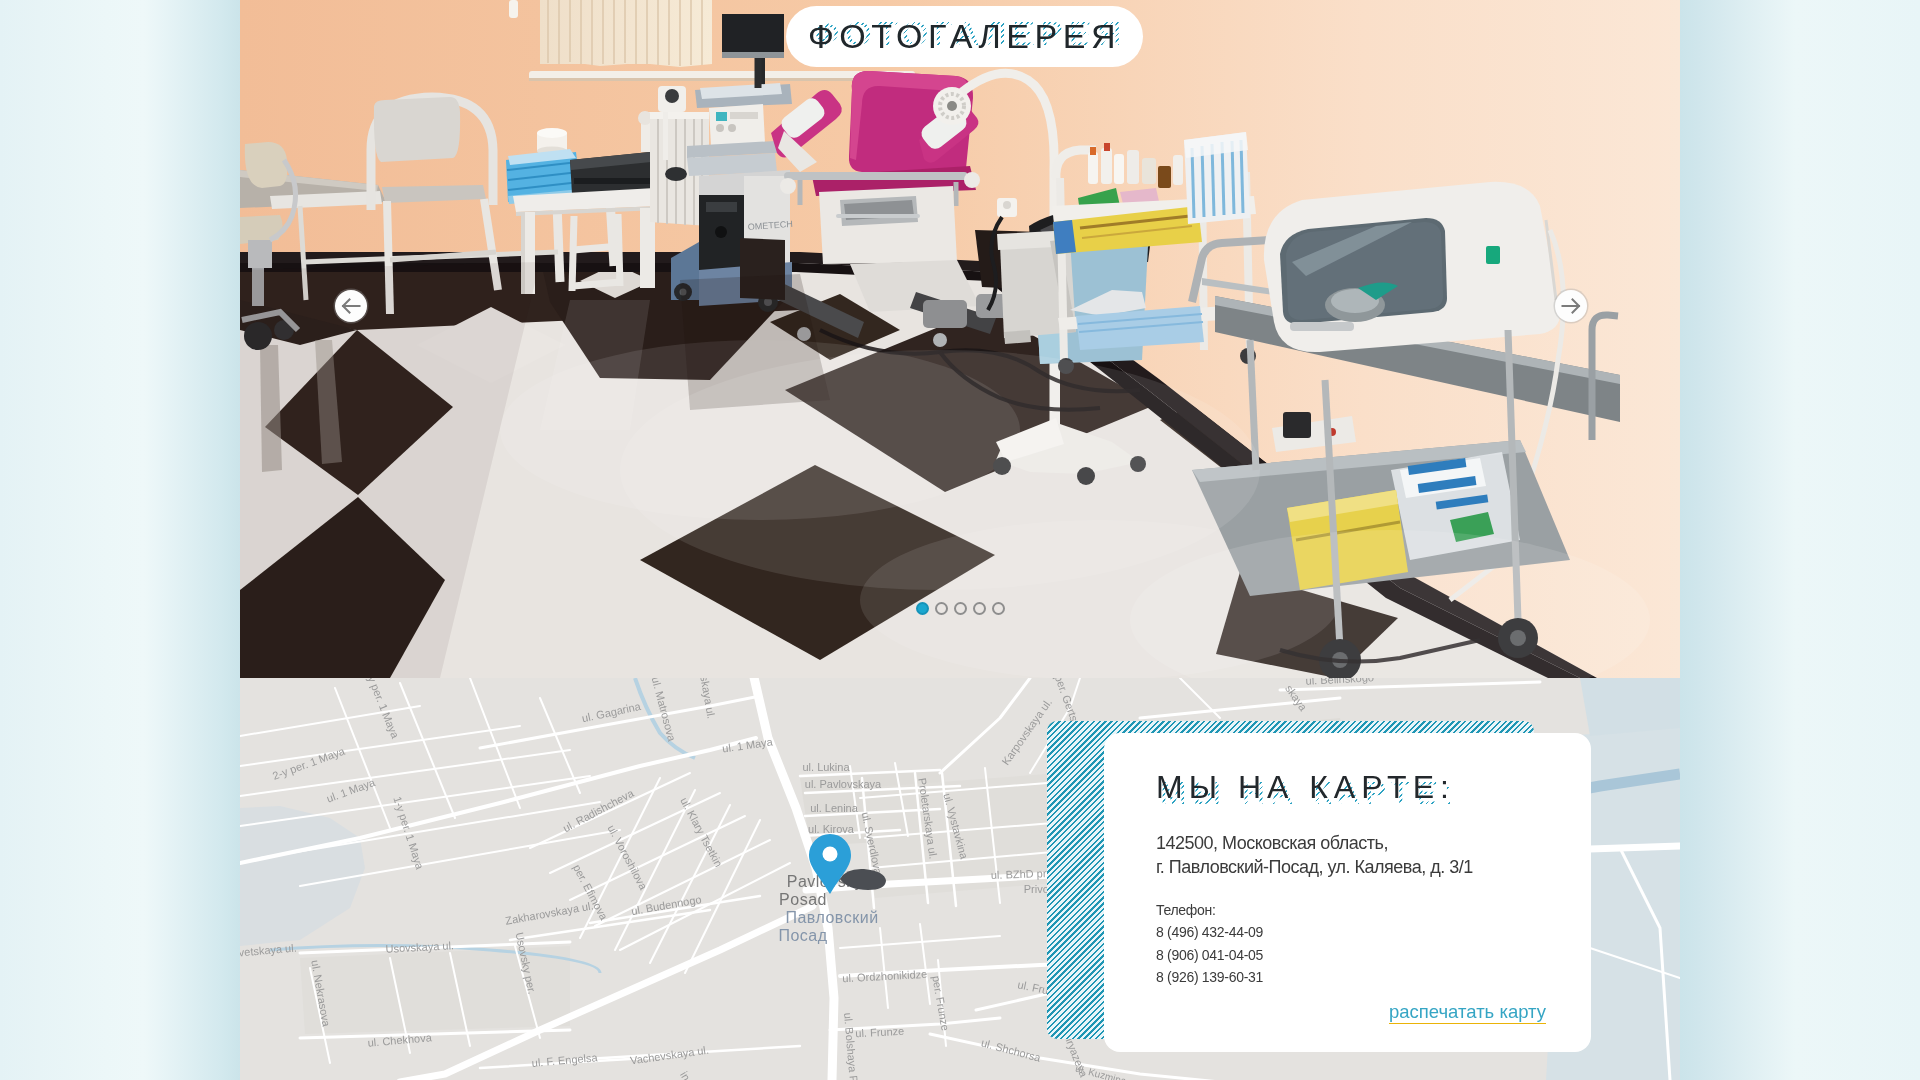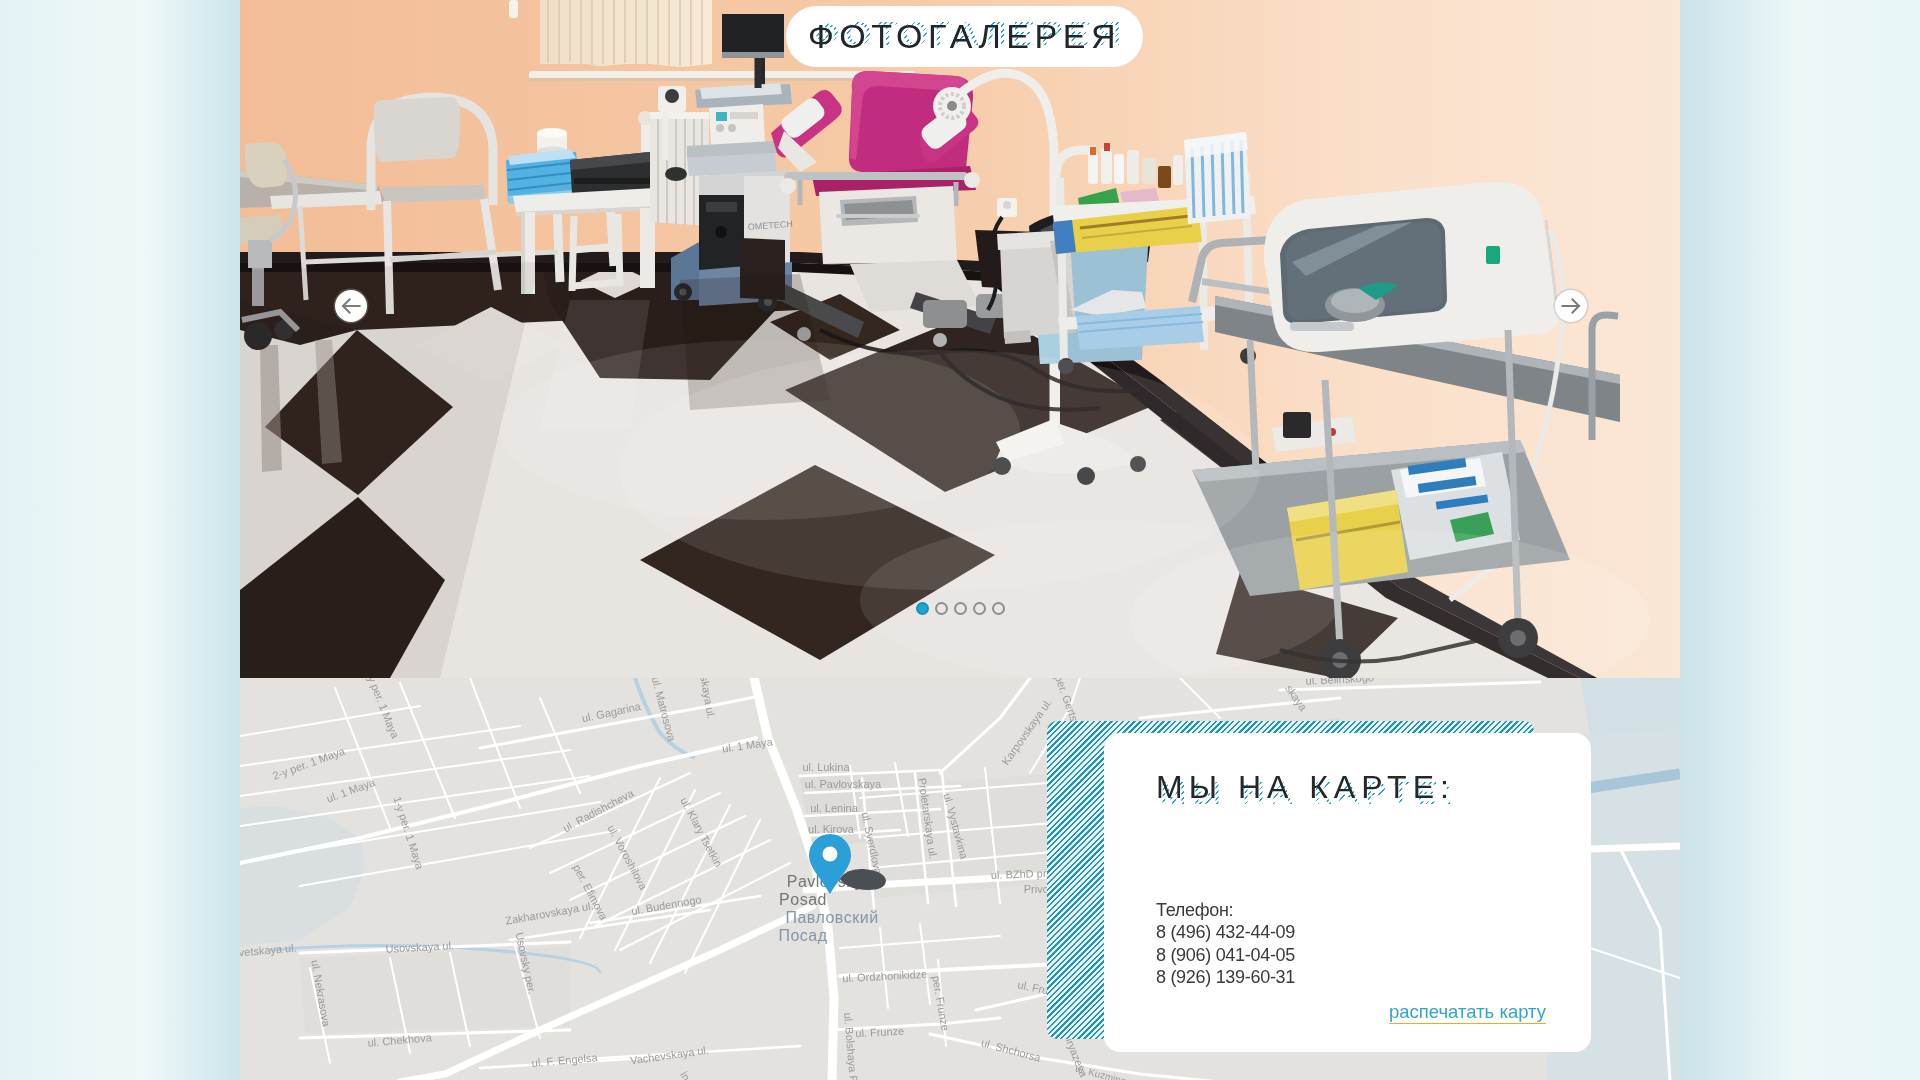--- a/index.html
+++ b/index.html
@@ -17,21 +17,21 @@
   .dot{display:inline-block;width:9px;height:9px;border-radius:50%;border:2px solid #8e8e8e;margin:0 3px;vertical-align:middle;background:transparent;}
   .dot.on{background:#1ba7cf;border-color:#1693b9;}
   #map{position:absolute;left:240px;top:678px;width:1440px;height:402px;overflow:hidden;background:#e4e2df;}
   #hatchbox{position:absolute;left:1047px;top:721px;width:487px;height:318px;border-radius:10px;
     background:repeating-linear-gradient(135deg,#1f96b4 0 1.7px,#e9f5f9 1.7px 4.1px);}
   #card{position:absolute;left:1066px;top:733px;width:487px;height:319px;background:#fff;border-radius:16px;margin-left:38px;}
   .ctitle{position:absolute;left:52px;top:36px;font-size:32px;color:#23282c;letter-spacing:6px;white-space:nowrap;}
   .ctitle.hatch{color:transparent;background:repeating-linear-gradient(135deg,#2ca2c2 0 1.3px,rgba(0,0,0,0) 1.3px 4px);
     -webkit-background-clip:text;background-clip:text;}
   .caddr{position:absolute;left:52px;top:99px;font-size:18px;letter-spacing:-0.5px;line-height:23.5px;color:#3b3b3b;}
-  .cphones{position:absolute;left:52px;top:166px;font-size:18px;letter-spacing:-0.3px;line-height:22.4px;color:#3b3b3b;}
+  .cphones{position:absolute;left:52px;top:166px;font-size:14px;letter-spacing:-0.3px;line-height:22.4px;color:#3b3b3b;}
   .clink{position:absolute;right:45px;top:268px;font-size:18.5px;color:#35a5c4;border-bottom:1px solid #eab308;}
 </style>
 </head>
 <body>
 
 <div id="photo">
   <svg id="overlay" width="1440" height="678" style="position:absolute;left:0;top:0">
     <defs>
       <linearGradient id="wallg" x1="0" y1="0" x2="1" y2="0">
         <stop offset="0" stop-color="#f2bd97"></stop>
@@ -587,17 +587,18 @@
   </svg>
 </div>
 
 <div id="hatchbox"></div>
 
 <div id="card">
 
   <div class="ctitle hatch" style="transform:translate(4px,6px)">МЫ НА КАРТЕ:</div>
   <div class="ctitle">МЫ НА КАРТЕ:</div>
 
+  <div class="caddr">142500, Московская область,<br>г. Павловский-Посад, ул. Каляева, д. 3/1</div>
 
   <div class="cphones">Телефон:<br>8 (496) 432-44-09<br>8 (906) 041-04-05<br>8 (926) 139-60-31</div>
 
   <div class="clink">распечатать карту</div>
 </div>
 
 </body></html>

